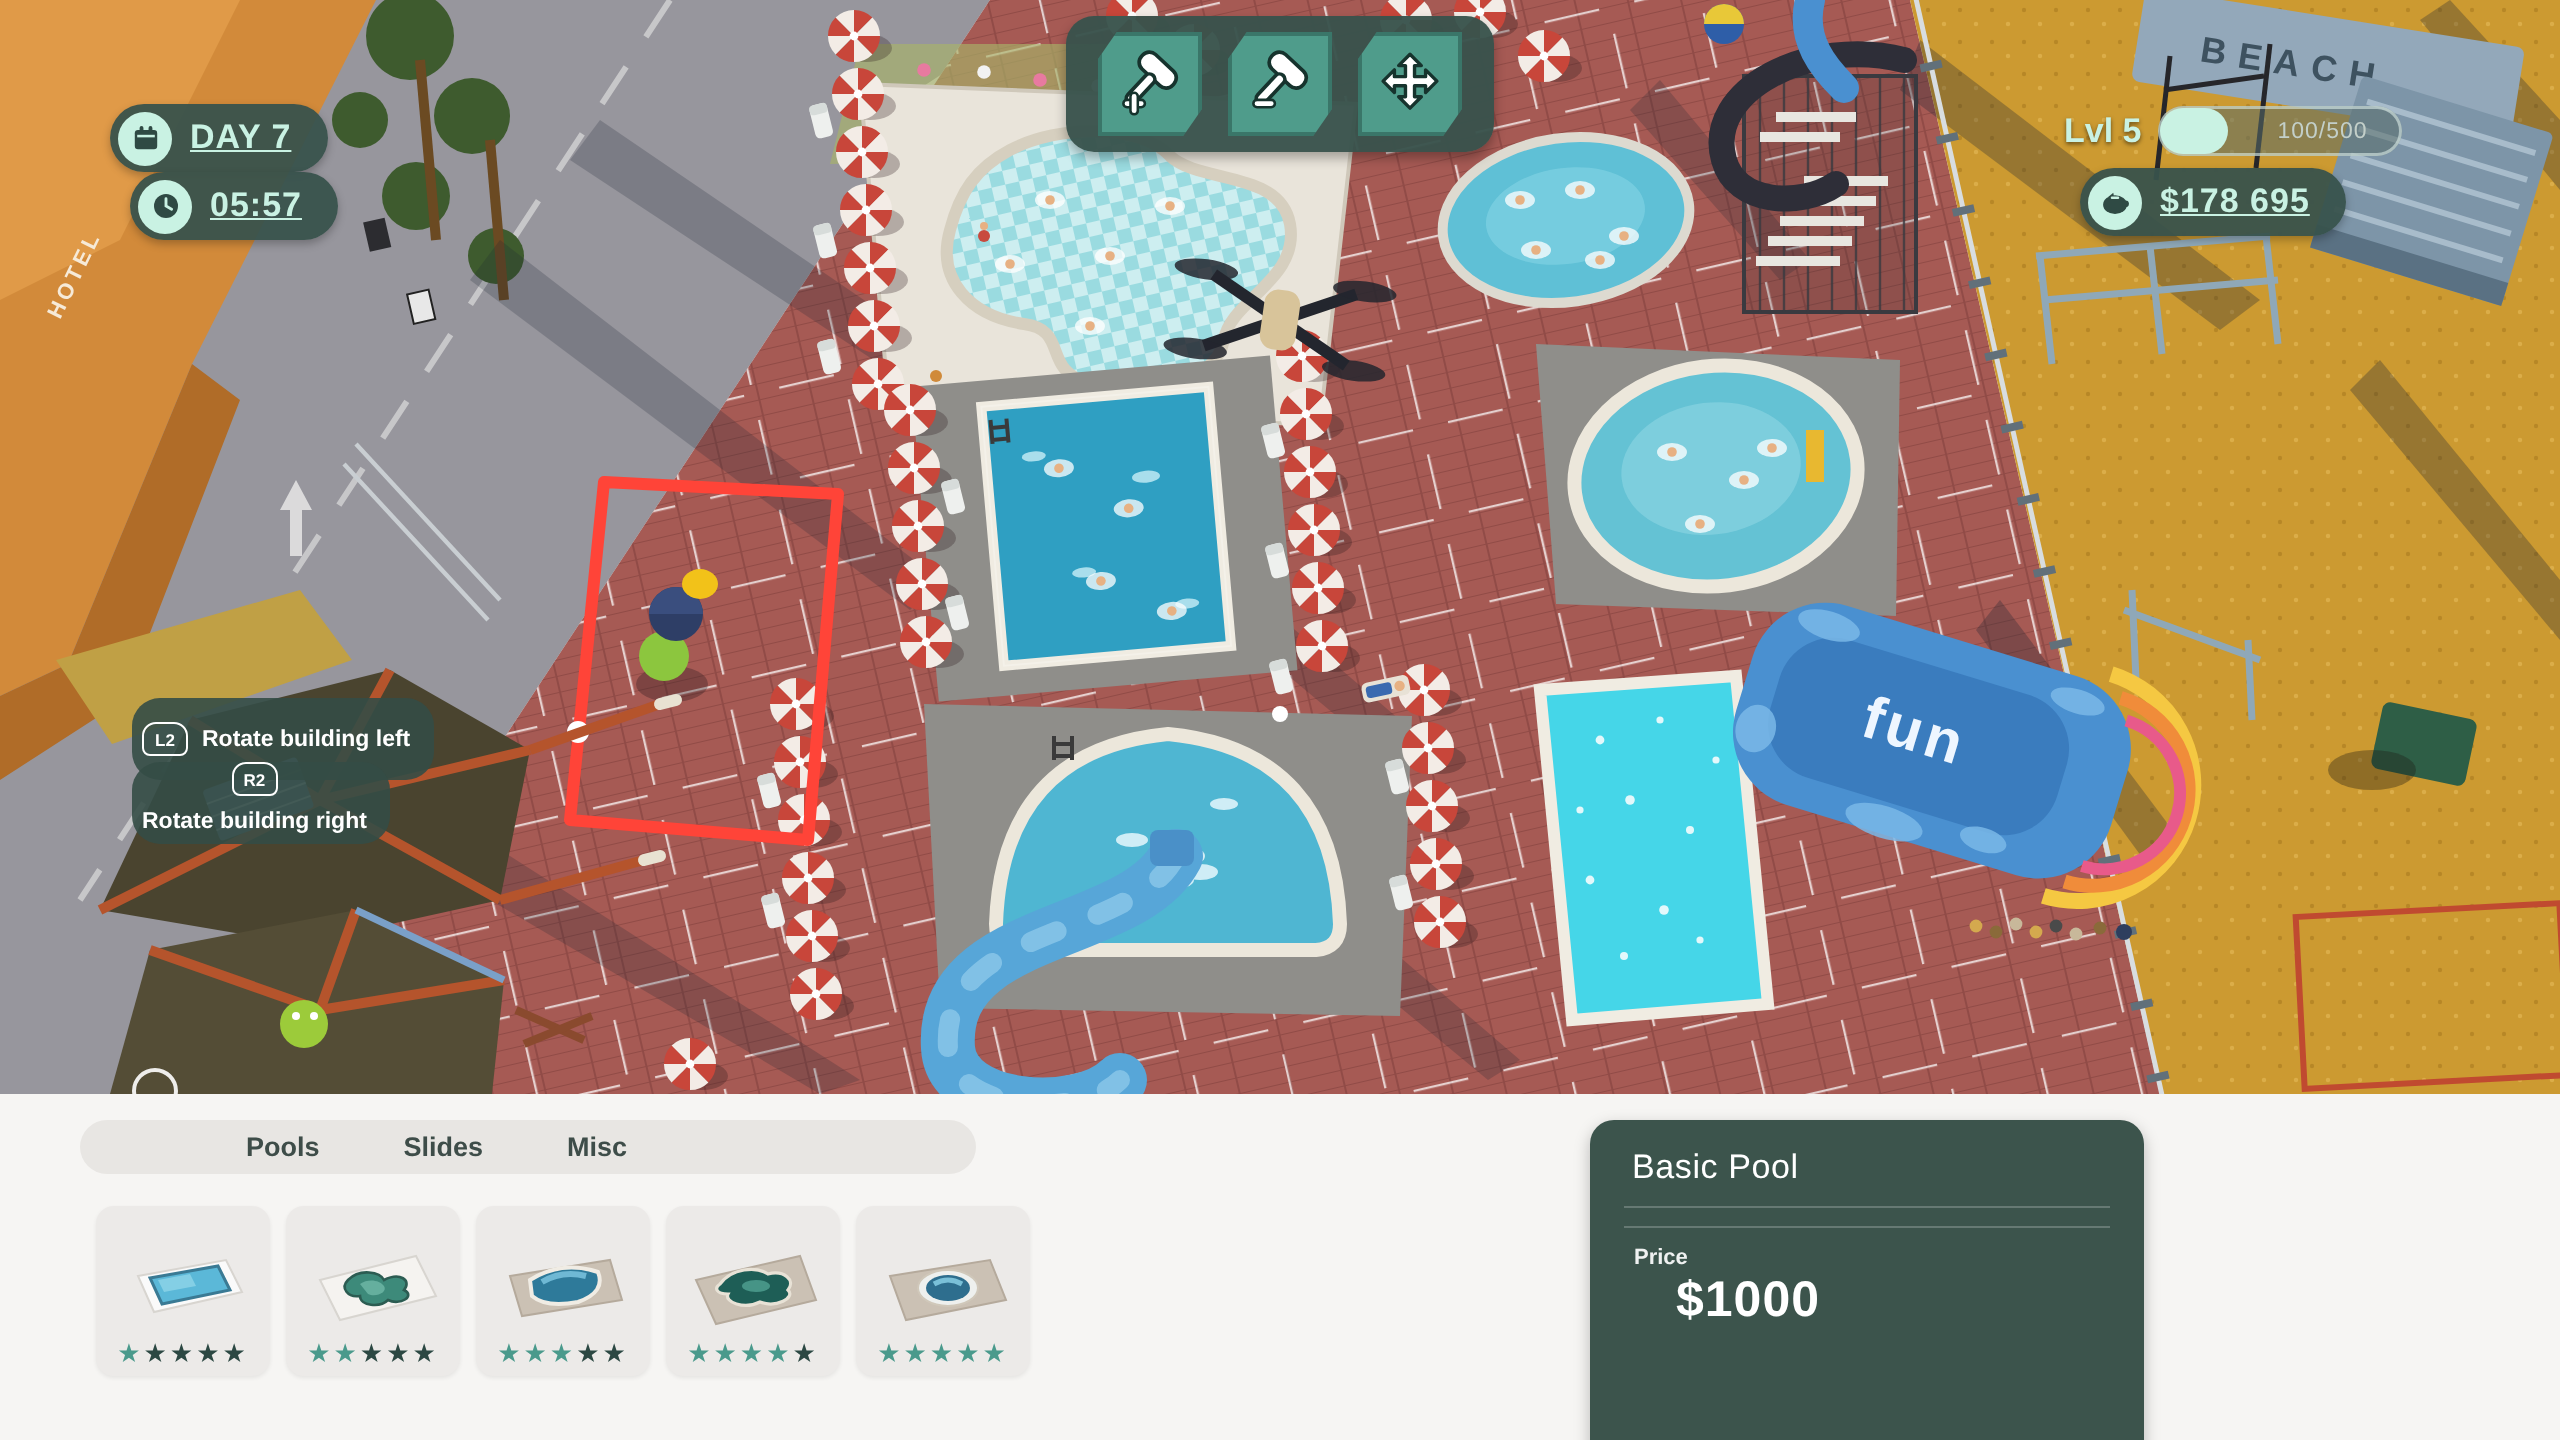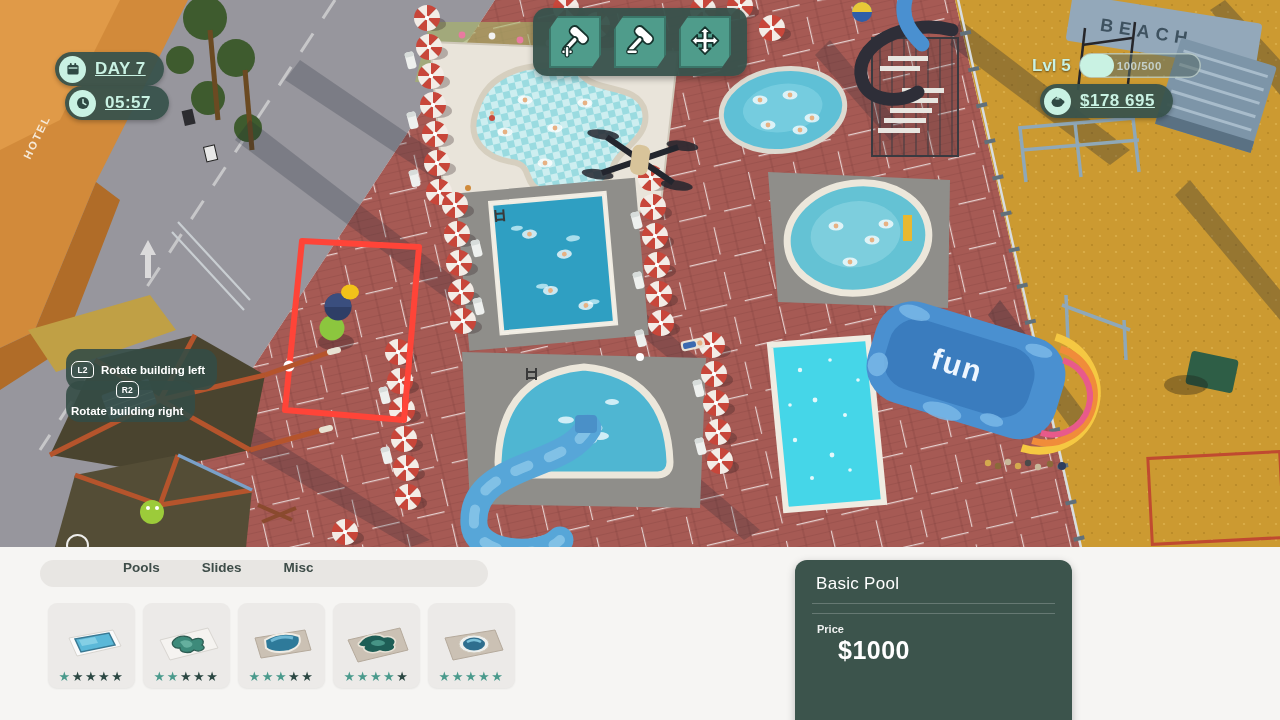--- a/index.html
+++ b/index.html
@@ -23,38 +23,38 @@
   .tool-btn{width:52px;height:52px;background:#4f9c8b;border:none;cursor:pointer;padding:0;
             display:flex;align-items:center;justify-content:center;
             clip-path:polygon(18% 0,100% 0,100% 74%,82% 100%,0 100%,0 26%);
             box-shadow:inset 0 0 0 2px rgba(20,50,44,.35);}
   
   #level-row{position:absolute;left:1032px;top:53px;display:flex;align-items:center;gap:8px;}
   #level-label{color:#c9f2e3;font-weight:700;font-size:17px;text-shadow:0 1px 2px rgba(0,0,0,.55);}
   #xp-bar{position:relative;width:122px;height:25px;border-radius:13px;background:rgba(88,108,104,.55);
           box-shadow:inset 0 0 0 1.5px rgba(230,245,240,.55);}
   #xp-knob{position:absolute;left:1px;top:1px;width:34px;height:23px;border-radius:12px;background:#c9f2e3;}
-  #xp-text{position:absolute;left:38px;top:0;height:25px;display:flex;align-items:center;
-           color:#c3cfc9;font-size:11.5px;font-weight:700;letter-spacing:.5px;}
+  #xp-text{position:absolute;left:60px;top:0;height:25px;display:flex;align-items:center;
+           color:#c3cfc9;font-size:11.5px;font-weight:400;letter-spacing:.5px;}
   #money-pill{left:1040px;top:84px;}
   
   .hint{position:absolute;display:flex;align-items:center;gap:7px;height:41px;
         background:rgba(52,76,70,.9);border-radius:14px;padding:0 12px 0 5px;}
   .trigger{width:21px;height:15px;border:1.6px solid #fff;border-radius:7px 7px 4px 4px;
            color:#fff;font-size:8.5px;font-weight:700;display:flex;align-items:center;justify-content:center;}
   .hint .txt{color:#fff;font-size:11.5px;font-weight:700;}
   #hint-left{left:66px;top:349px;}
   #hint-right{left:66px;top:381px;flex-direction:column;}
   
   #edge-marker{position:absolute;left:66px;top:534px;width:19px;height:19px;border-radius:50%;
                border:2.5px solid rgba(255,255,255,.9);}
   
   #bottom-bar{position:absolute;left:0;top:547px;width:1280px;height:173px;background:#f6f5f3;}
   #tabs{position:absolute;left:40px;top:13px;width:386px;height:27px;background:#e8e6e3;
-        border-radius:14px;display:flex;align-items:flex-start;padding-left:62px;gap:0;}
+        border-radius:14px;display:flex;align-items:center;padding-left:62px;gap:0;}
   .tab{border:none;background:transparent;cursor:pointer;color:#3e4d49;font-size:13.5px;
        font-weight:700;font-family:inherit;padding:0 21px;}
   #cards{position:absolute;left:48px;top:56px;display:flex;gap:8px;}
   .card{width:87px;height:80px;background:#eceae8;border-radius:9px;cursor:pointer;
         display:flex;flex-direction:column;align-items:center;justify-content:flex-end;
         padding-bottom:5px;box-shadow:0 1px 2px rgba(0,0,0,.07);}
   .card svg{margin-bottom:4px;}
   .stars{font-size:13px;line-height:13px;letter-spacing:1.5px;}
   .stars .f{color:#4a9a8c;} .stars .e{color:#2c4843;}
   

